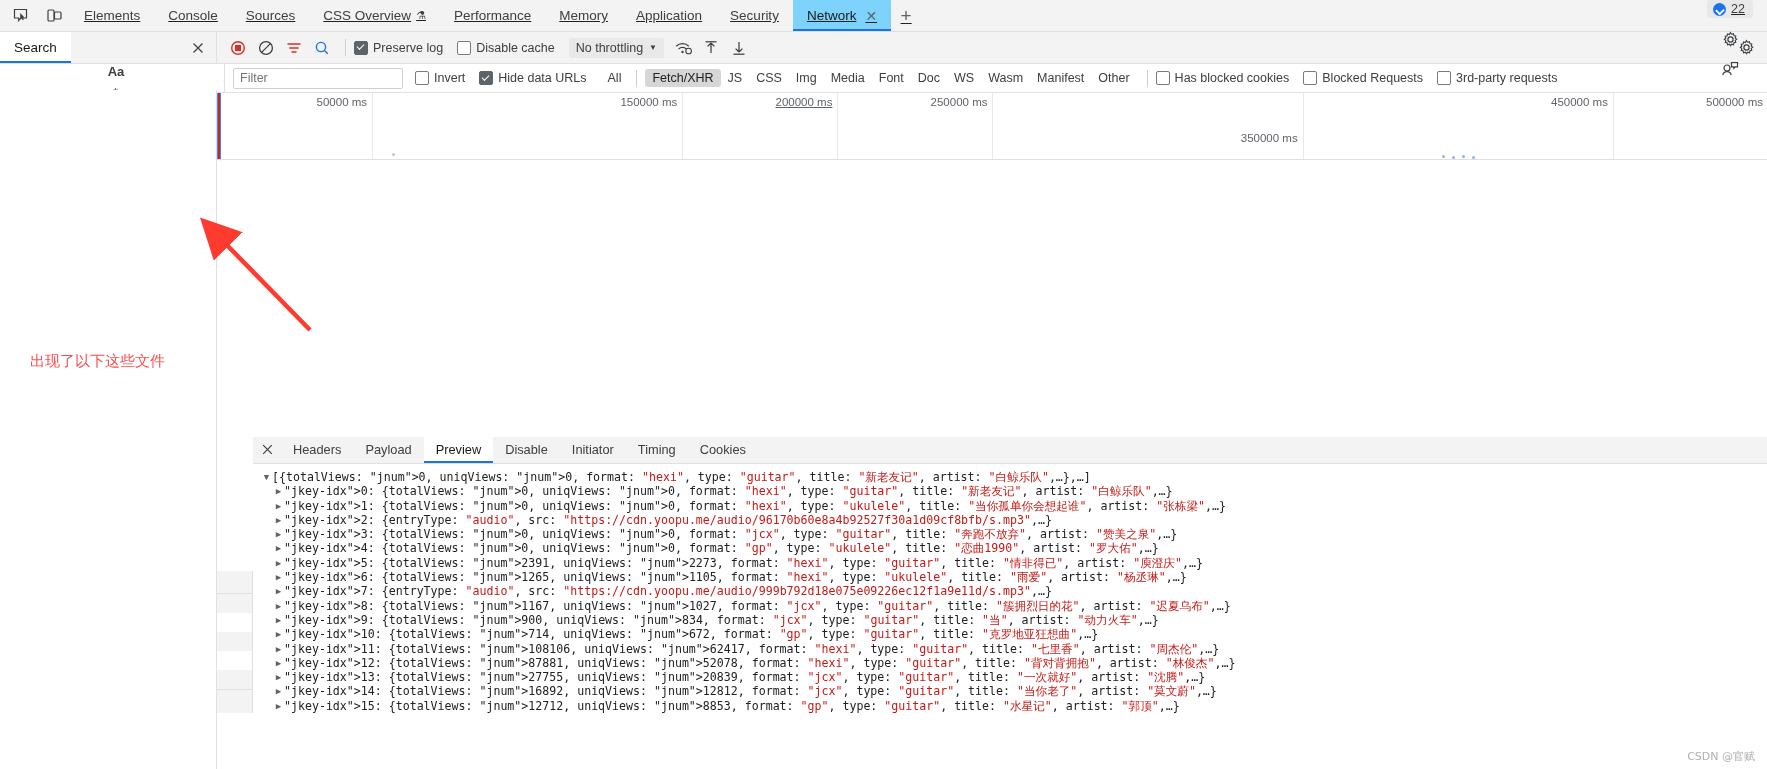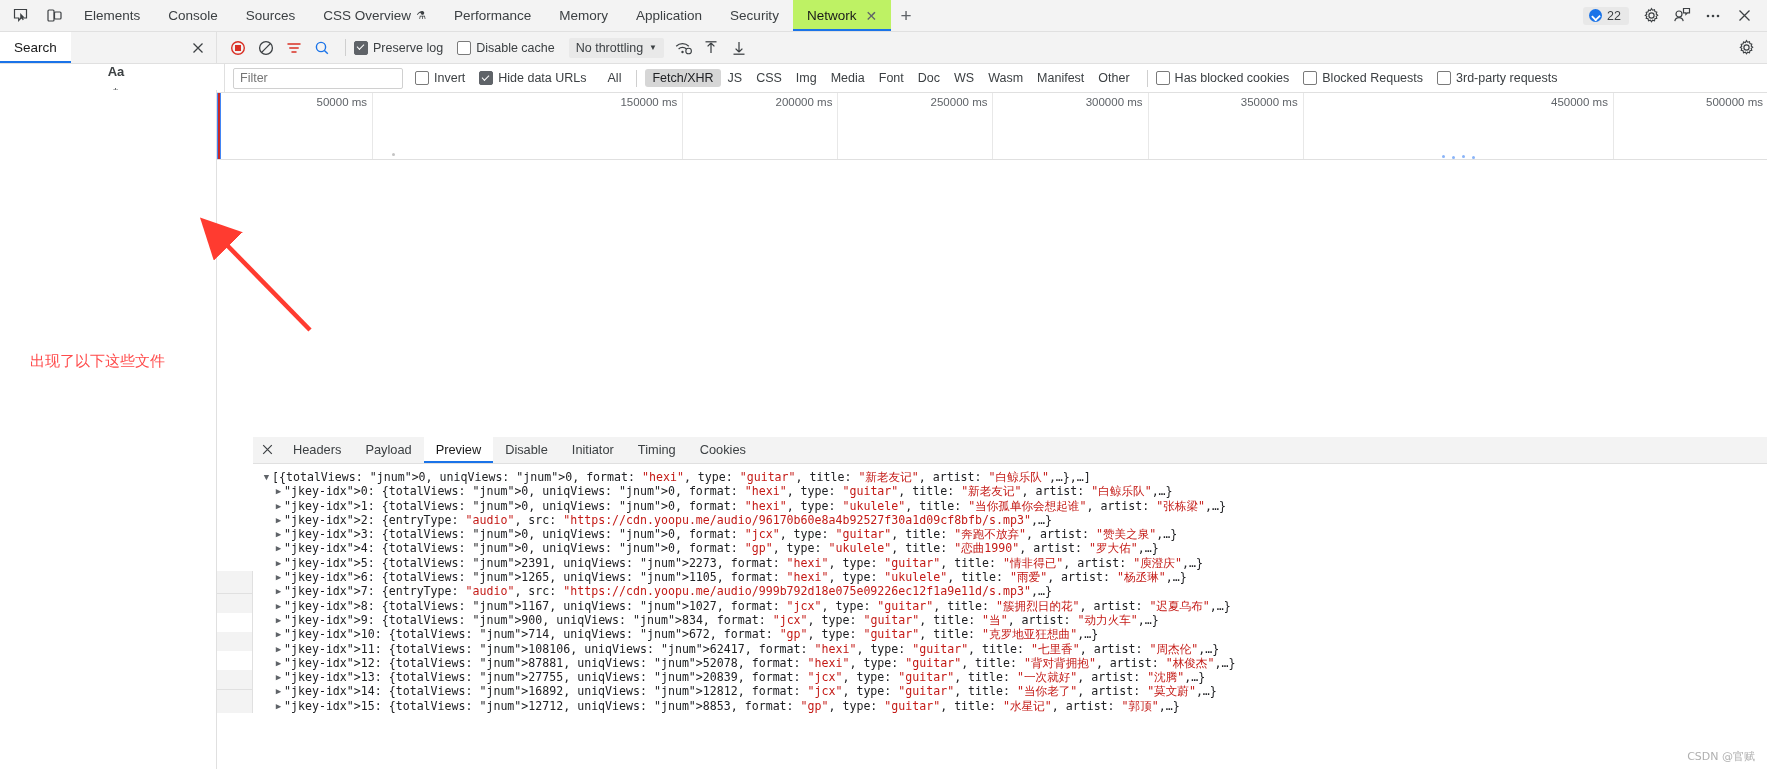--- a/index.html
+++ b/index.html
@@ -15,59 +15,61 @@
     position: relative;
   }
   
   .devtools-tabbar {
     height: 31px;
     background: #f3f3f3;
     border-bottom: 1px solid #e0e0e0;
     display: flex;
     align-items: stretch;
     position: relative;
+    text-decoration: underline;
   }
   .dock-icons {
     display: flex; align-items: center;
     padding: 0 6px 0 10px;
     gap: 14px;
   }
   .dock-icons .ic { width: 20px; height: 20px; display:flex; align-items:center; justify-content:center; }
   .tabs-list { display: flex; align-items: stretch; }
   .tab {
     display: flex; align-items: center;
     padding: 0 14px;
     font-size: 13.5px;
     color: #3c4043;
     white-space: nowrap;
     position: relative;
     background: transparent;
   }
   .tab.selected {
-    background: #bef264;
+    background: #7dd3fc;
     color: #1a1a1a;
   }
   .tab.selected::after {
     content: "";
     position: absolute;
     left: 0; right: 0; bottom: 0;
     height: 2px;
     background: #1a73e8;
   }
   .tab .flask { margin-left: 5px; font-size: 11px; }
   .tab .closex { margin-left: 9px; font-size: 14px; color:#5f6368; line-height: 1;}
   .tab-plus {
     display:flex; align-items:center; justify-content:center;
     width: 30px; font-size: 19px; color:#5f6368; font-weight: 300;
   }
   .tabbar-right {
     margin-left: auto;
     display: flex; align-items: center;
     gap: 13px;
     padding: 0 14px 0 0;
+    flex-direction: column;
   }
   .issues-badge {
     display: flex; align-items: center; gap: 5px;
     background: #e8e8e8;
     border-radius: 3px;
     padding: 2px 8px 2px 6px;
     font-size: 12.5px;
     color: #3c4043;
   }
   .issues-badge .dot {
@@ -602,30 +604,27 @@
   <div class="overview-left"></div>
   <div class="overview-graph" id="overview-graph">
     <div class="ov-scrollbar"></div>
   <div class="ruler-cell" style="left: 0px; width: 155.1px;">
         <div class="ruler-label" style="right: 5px;">50000 ms</div>
       </div>
       <div class="ruler-cell" style="left: 310.2px; width: 155.1px;">
         <div class="ruler-label" style="right: 5px; text-align: center;">150000 ms</div>
       </div>
       <div class="ruler-cell" style="left: 465.3px; width: 155.1px;">
-        <div class="ruler-label" style="right: 5px;">200000 ms</div>
+        <div class="ruler-label" style="right: 5px; text-decoration: underline;">200000 ms</div>
       </div>
       <div class="ruler-cell" style="left: 620.4px; width: 155.1px;">
         <div class="ruler-label" style="right: 5px;">250000 ms</div>
       </div>
-      <div class="ruler-cell" style="left: 775.5px; width: 155.1px;">
-        <div class="ruler-label" style="right: 5px;">300000 ms</div>
-      </div>
       <div class="ruler-cell" style="left: 930.6px; width: 155.1px;">
-        <div class="ruler-label" style="right: 5px;">350000 ms</div>
+        <div class="ruler-label" style="right: 5px; margin-top: 36px;">350000 ms</div>
       </div>
       <div class="ruler-cell" style="left: 1240.8px; width: 155.1px;">
         <div class="ruler-label" style="right: 5px; margin-left: 13px;">450000 ms</div>
       </div>
       <div class="ruler-cell" style="left: 1395.9px; width: 155.1px;">
         <div class="ruler-label" style="right: 5px;">500000 ms</div>
       </div>
       <div class="ov-dot" style="left: 175px; top: 60px;"></div>
       <div class="ov-dot blue" style="left: 1225px; top: 62px;"></div>
       <div class="ov-dot blue" style="left: 1235px; top: 63px;"></div>

